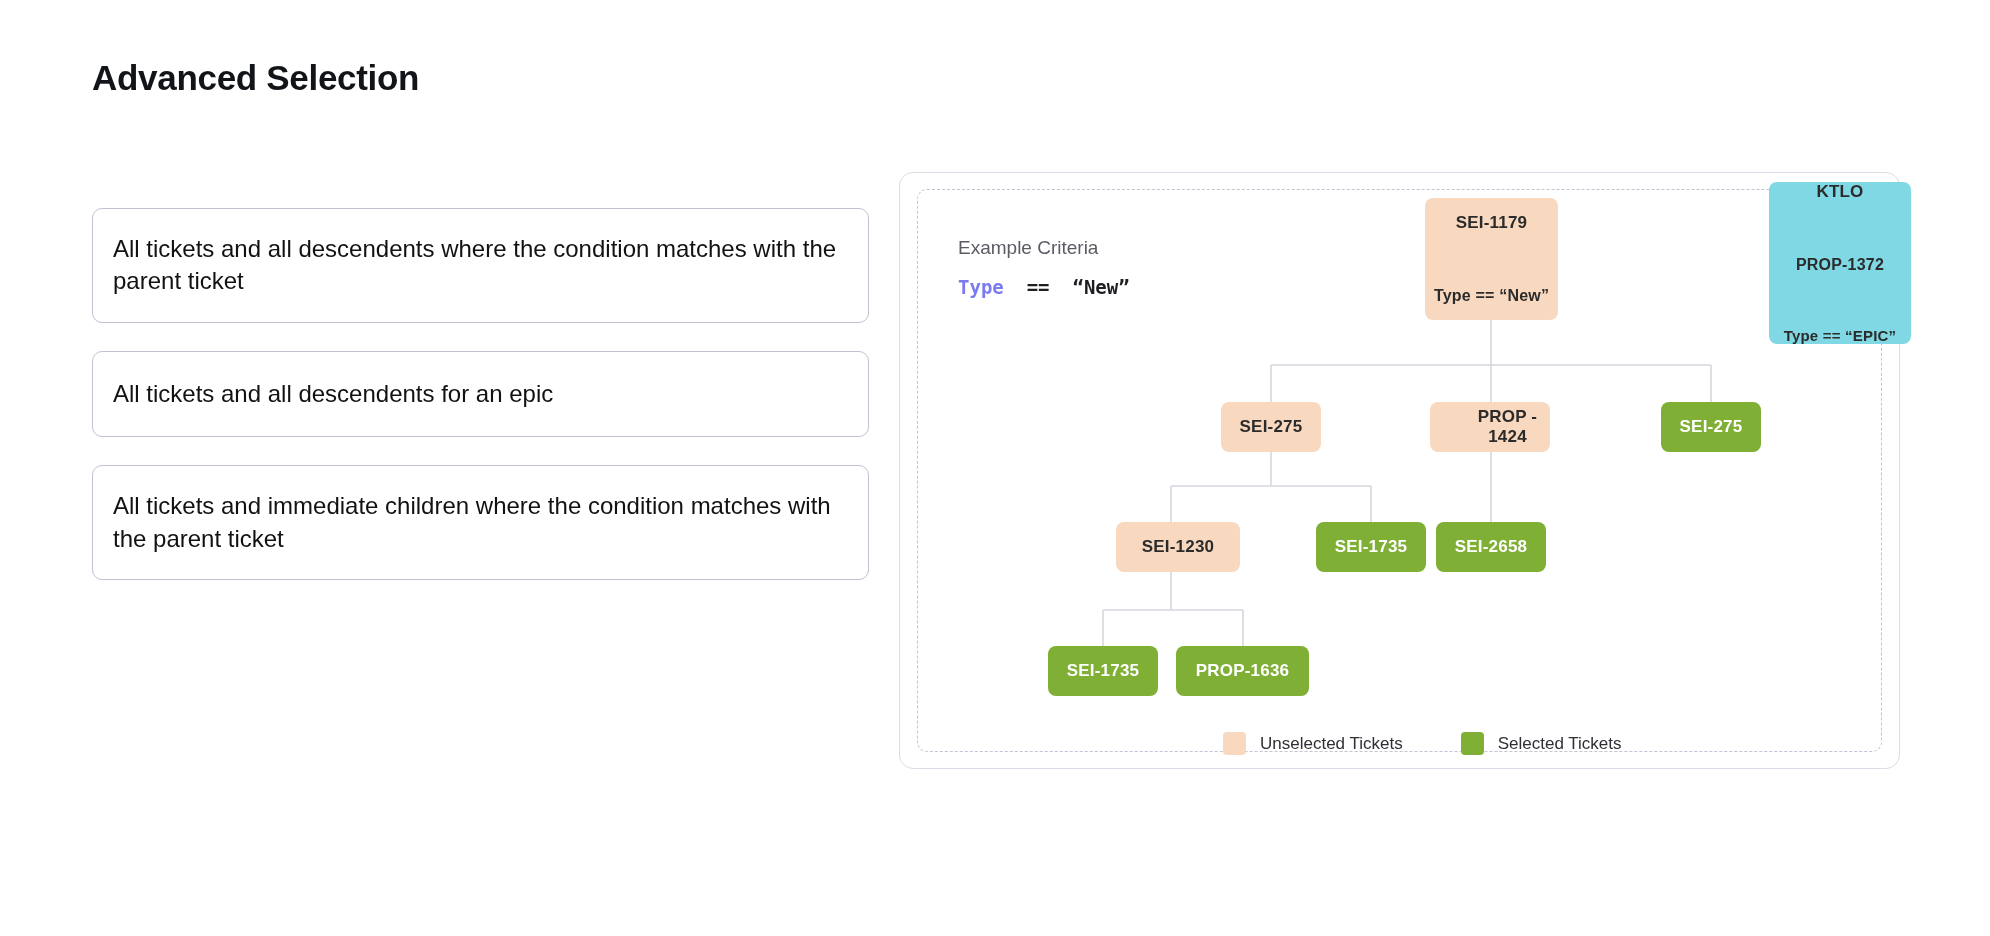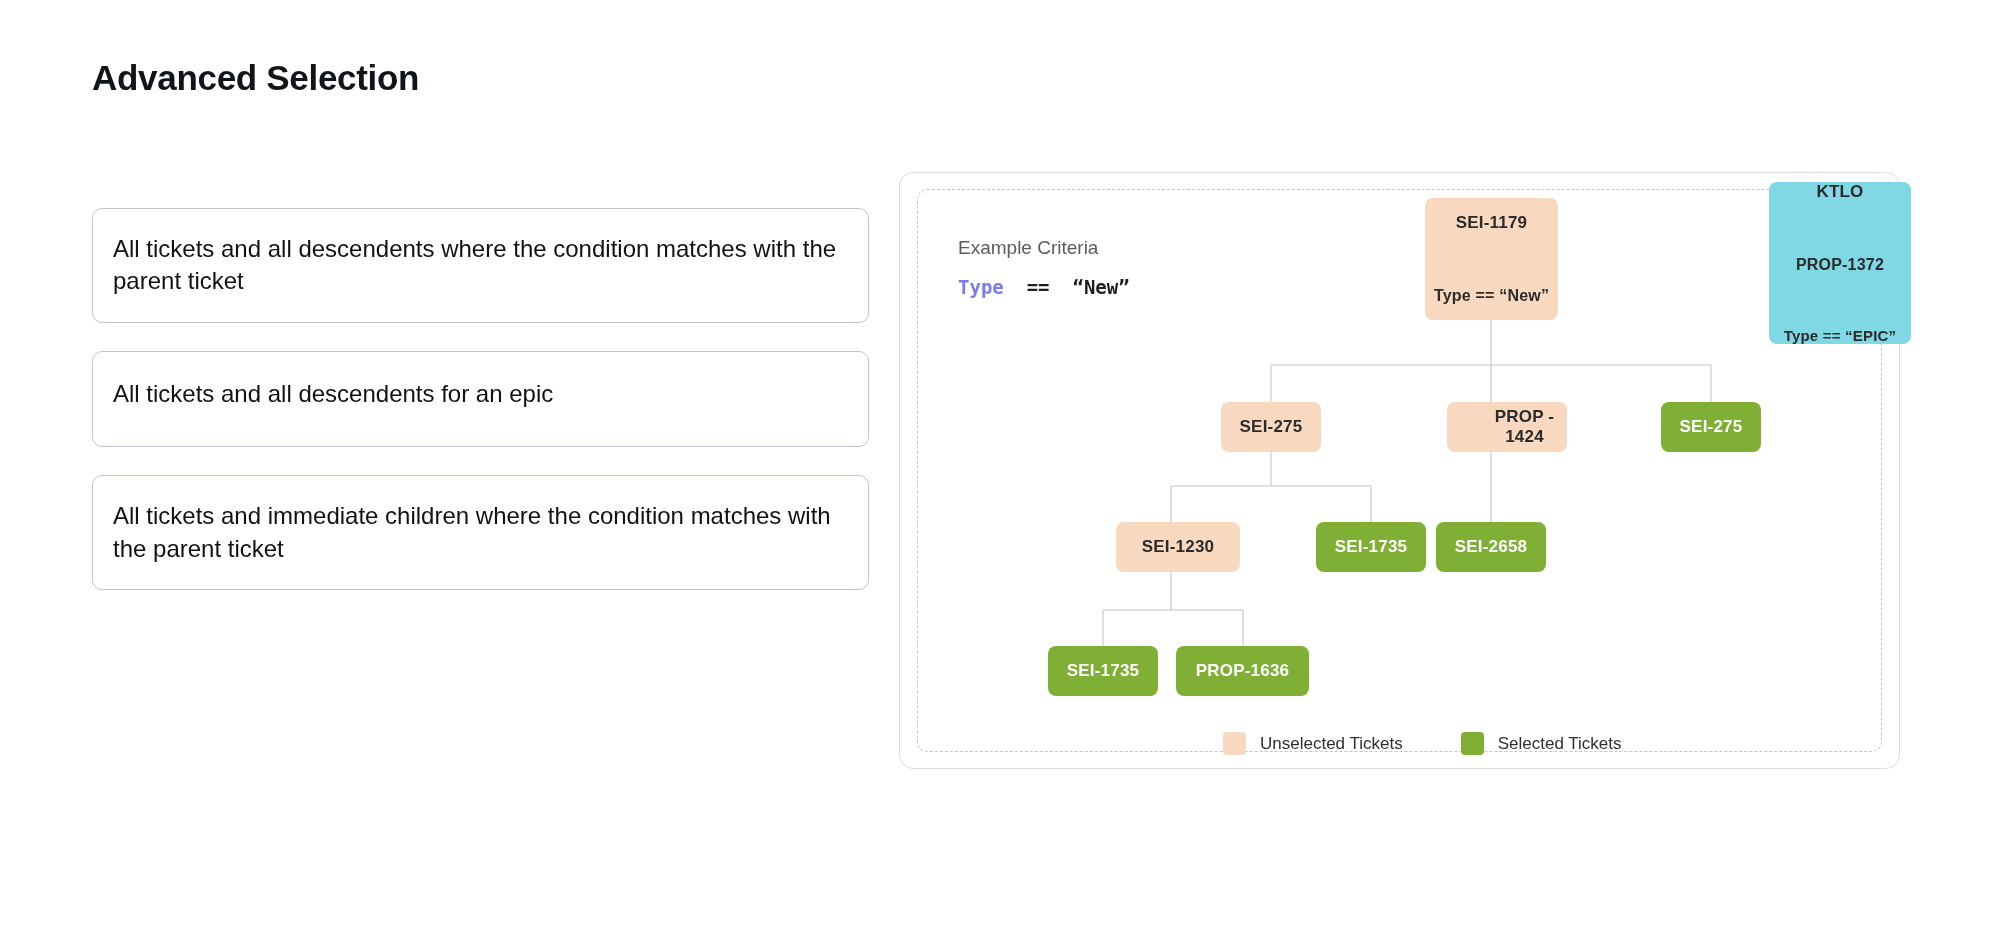--- a/index.html
+++ b/index.html
@@ -39,21 +39,21 @@
     margin-bottom: 28px;
     font-size: 24px;
     line-height: 1.35;
     color: #121212;
     cursor: pointer;
   }
   .option-card.selected {
     border: 2.5px solid #1b4f9b;
     background: #f2f9fc;
   }
-  .option-card.one-line { padding-top: 26px; padding-bottom: 36px; }
+  .option-card.one-line { padding-top: 26px; padding-bottom: 26px; }
 
   
   .preview-panel {
     position: absolute;
     left: 899px;
     top: 172px;
     width: 1001px;
     height: 597px;
     border: 1.4px solid #dcdce6;
     border-radius: 14px;
@@ -209,21 +209,21 @@
 
         <div class="node epic" style="left:851px; top:-8px; width:142px; height:162px;">
           <span>KTLO</span>
           <span class="sub">PROP-1372</span>
           <span class="sub2">Type == “EPIC”</span>
         </div>
 
         <div class="node unselected" style="left:303px; top:212px; width:100px; height:50px;">
           <span>SEI-275</span>
         </div>
-        <div class="node unselected" style="left:529px; top:212px; width:120px; height:50px;padding-left:35px;">
+        <div class="node unselected" style="left:512px; top:212px; width:120px; height:50px;padding-left:35px;">
           <span>PROP - 1424</span>
         </div>
         <div class="node selected" style="left:743px; top:212px; width:100px; height:50px;">
           <span>SEI-275</span>
         </div>
 
         <div class="node unselected" style="left:198px; top:332px; width:124px; height:50px;">
           <span>SEI-1230</span>
         </div>
         <div class="node selected" style="left:398px; top:332px; width:110px; height:50px;">

